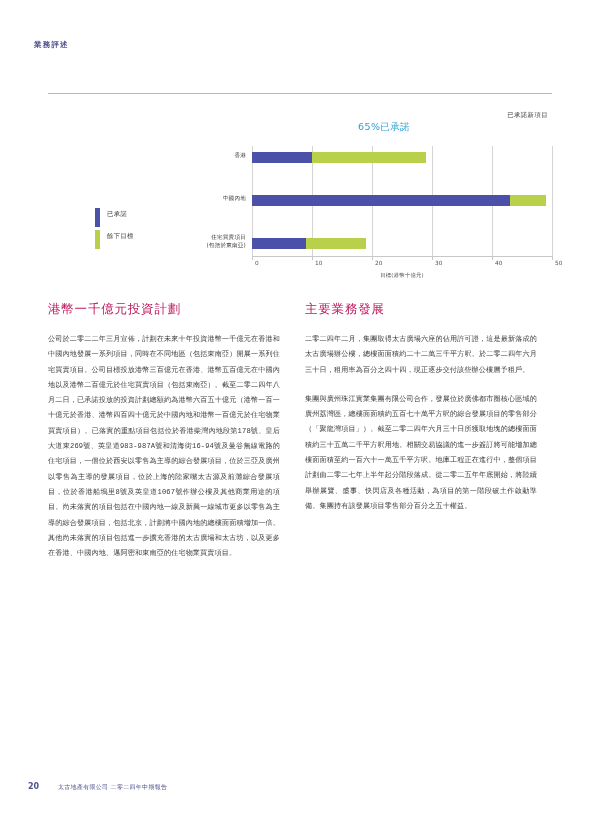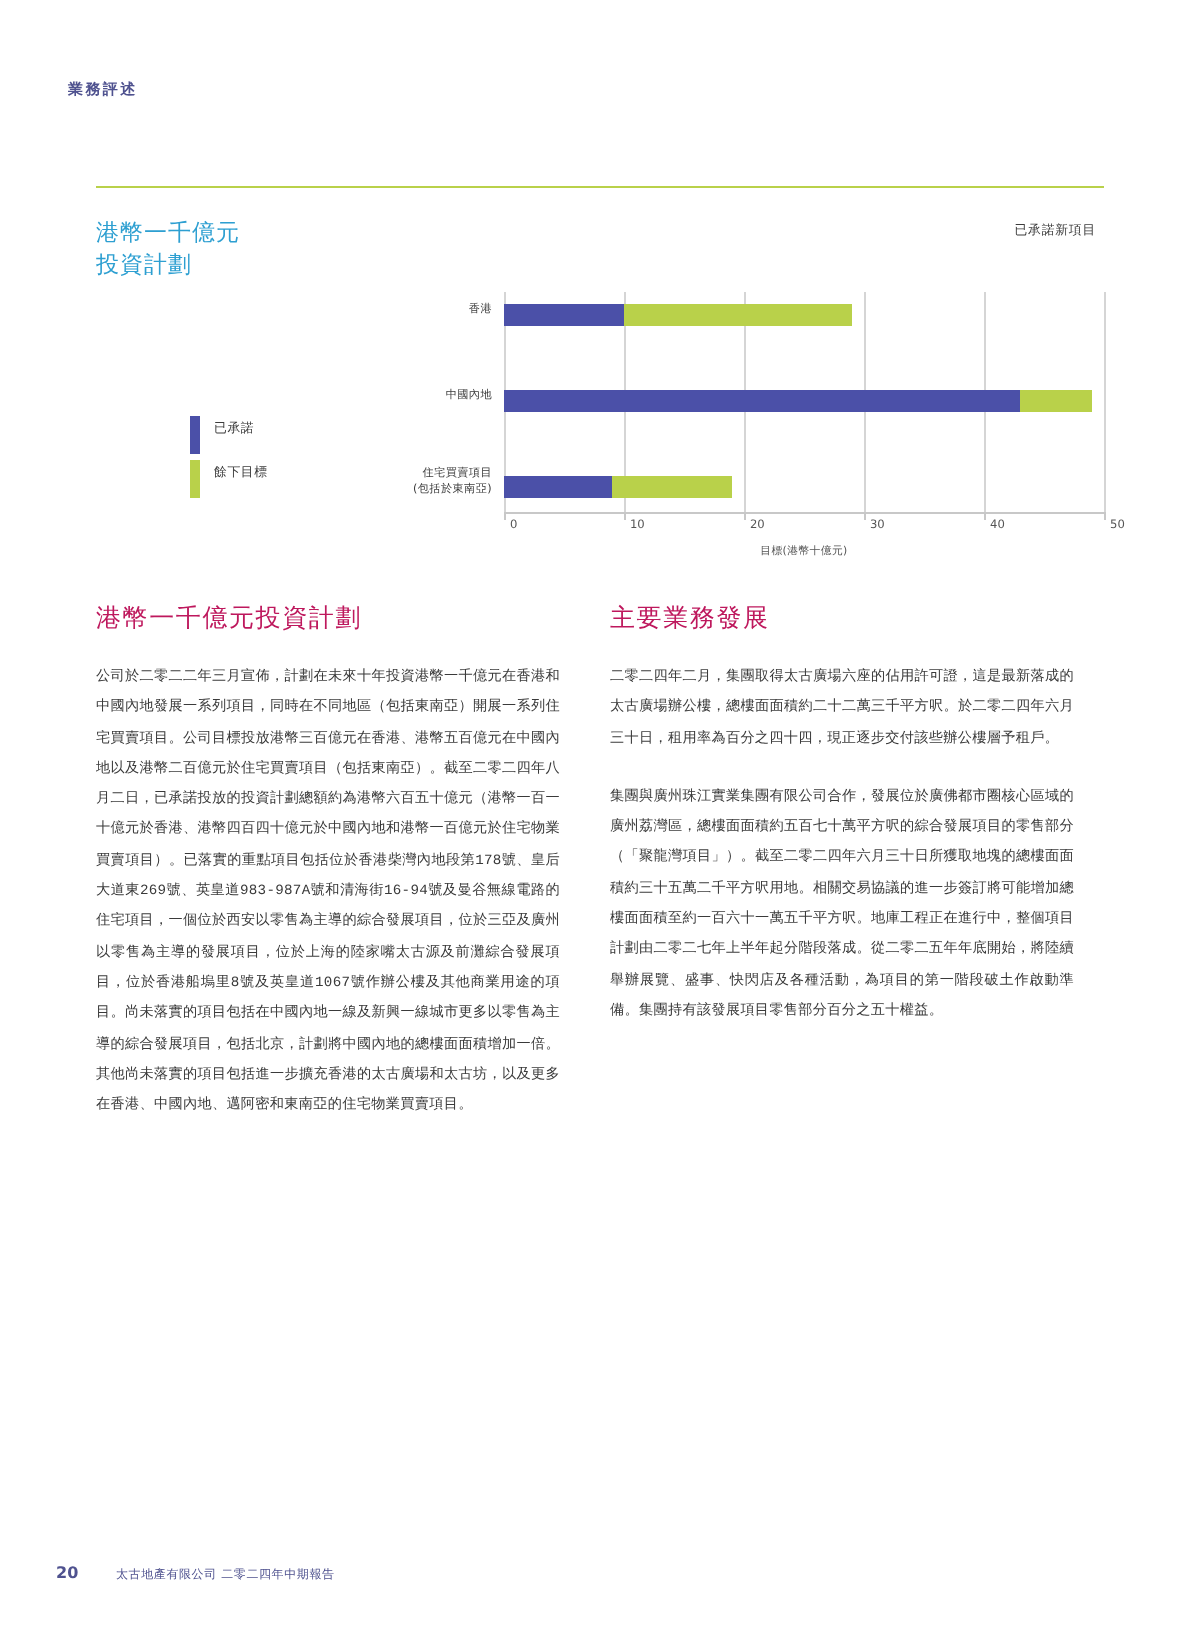--- a/index.html
+++ b/index.html
@@ -100,27 +100,24 @@
   .footer-text { font-size: 6px; color: #4f528f; letter-spacing: .3px; }
 </style>
 </head>
 <body>
 
 <div class="running-header">業務評述</div>
 <div class="top-rule"></div>
 
 <div class="chart-block">
 
-  <div class="chart-title">
-    <div>港幣一千億元</div>
-    <div>投資計劃</div>
-  </div>
 
   <div class="chart-callout">
     <div class="callout-small">已承諾新項目</div>
+    <div class="callout-big">65%已承諾</div>
   </div>
 
   <div class="chart-legend">
     <div class="legend-row">
       <span class="legend-swatch committed"></span>
       <span class="legend-label">已承諾</span>
     </div>
     <div class="legend-row">
       <span class="legend-swatch remaining"></span>
       <span class="legend-label">餘下目標</span>

